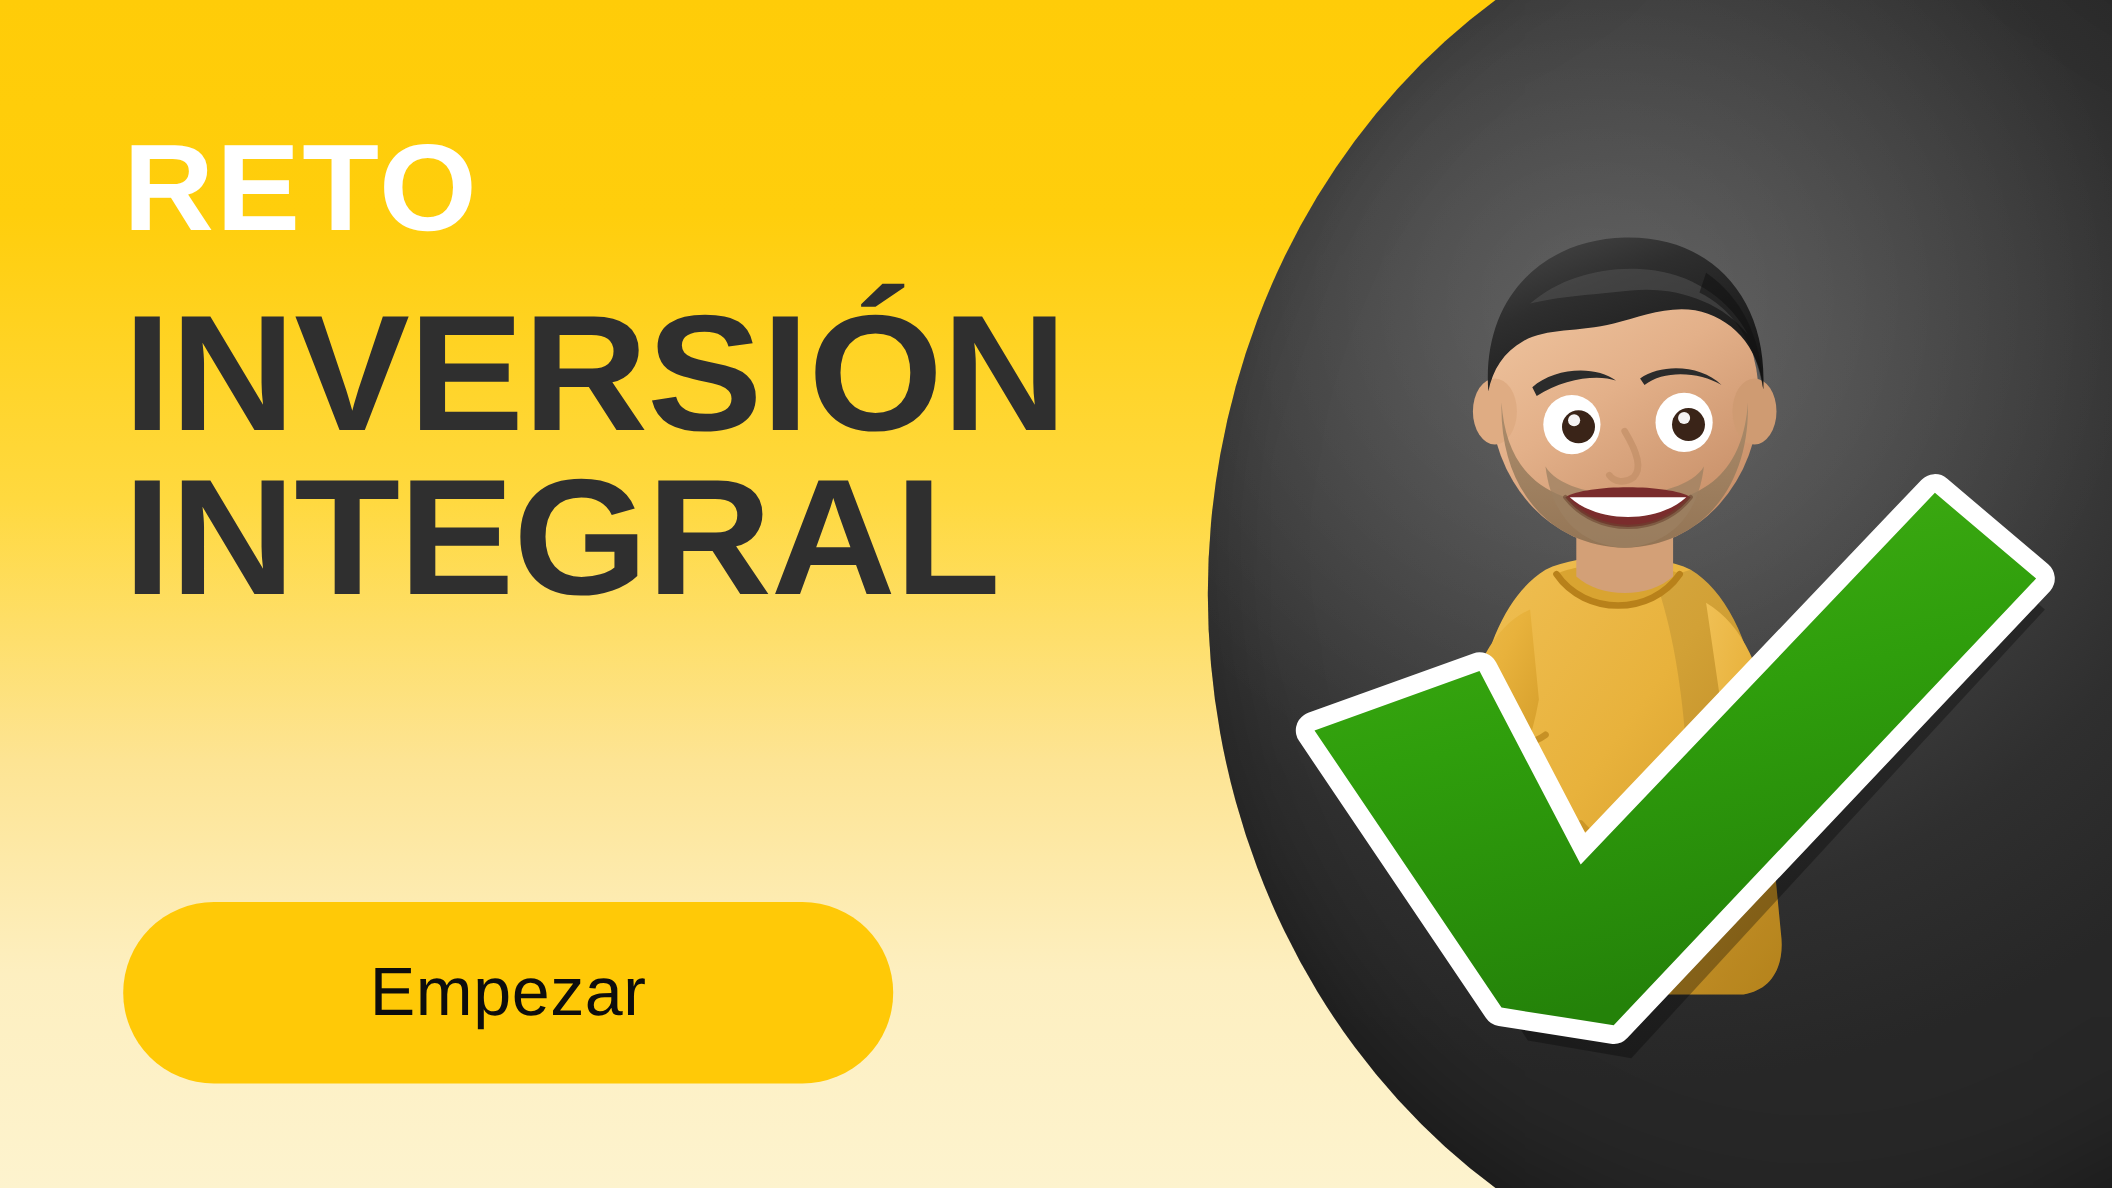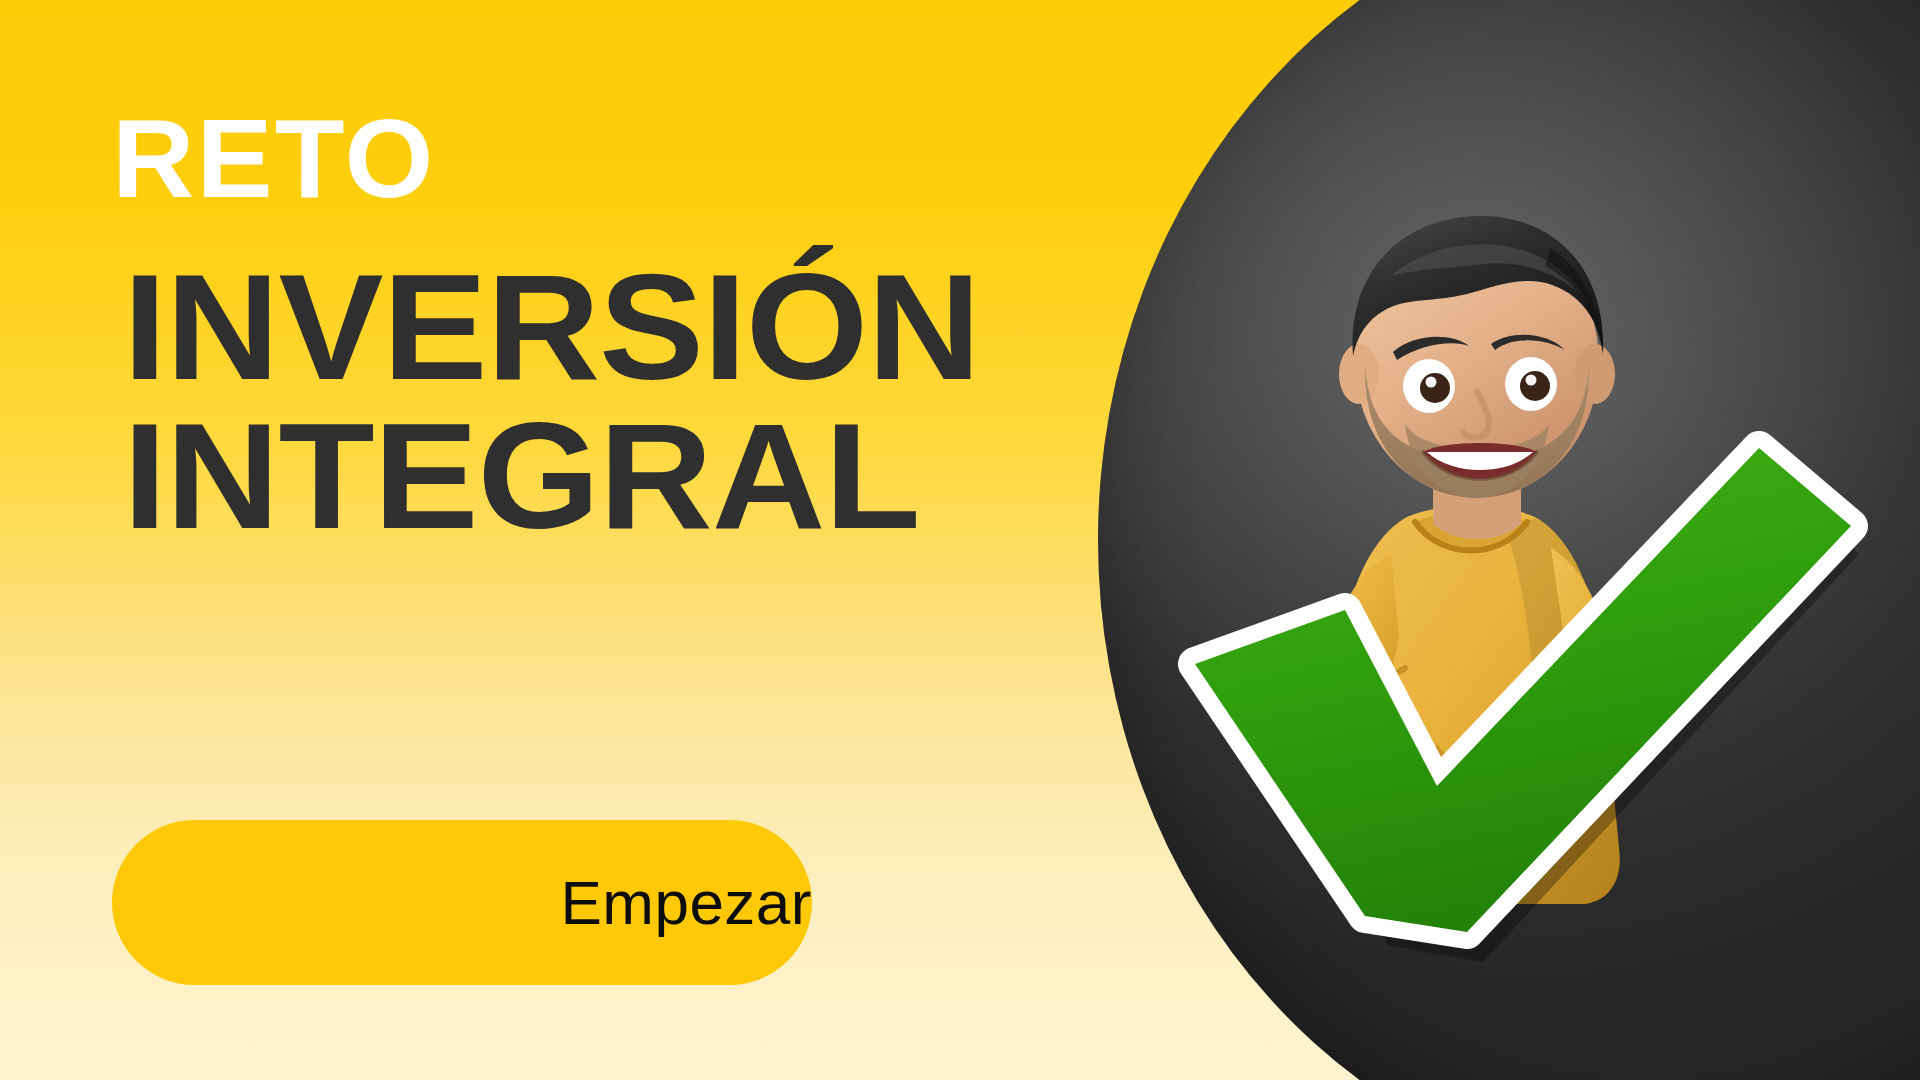--- a/index.html
+++ b/index.html
@@ -47,36 +47,36 @@
     border-radius: 50%;
     background: radial-gradient(ellipse 70% 60% at 30% 30%,
         rgba(255,255,255,.10) 0%,
         rgba(255,255,255,0) 60%);
   }
 
   
   .copy {
     position: absolute;
     left: 112px;
-    top: 106px;
+    top: 118px;
     width: 1000px;
   }
   .eyebrow {
     font-size: 112px;
     line-height: .95;
     font-weight: 900;
     letter-spacing: 2px;
     color: #ffffff;
     margin: 0 0 44px 0;
     font-stretch: condensed;
     transform: scaleX(1.02);
     transform-origin: left center;
   }
   .headline {
-    margin: 11px;
+    margin: 0;
     color: #2f2f2f;
     font-weight: 900;
     font-size: 150px;
     line-height: .95;
     letter-spacing: -1px;
   }
   .headline .line {
     display: block;
     transform: scaleX(1.05);
     transform-origin: left center;
@@ -93,21 +93,21 @@
     height: 165px;
     border: none;
     border-radius: 90px;
     background: #FFC907;
     color: #0d0d0d;
     font-family: "Liberation Sans", "DejaVu Sans", sans-serif;
     font-size: 62px;
     cursor: pointer;
     display: flex;
     align-items: center;
-    justify-content: flex-end;
+    justify-content: center;
     gap: 18px;
     padding: 0;
   }
   .cta-light { font-weight: 400; letter-spacing: .5px; }
   .cta-bold  { font-weight: 800; letter-spacing: .5px; }
 
   
   .avatar {
     position: absolute;
     left: 1255px;

